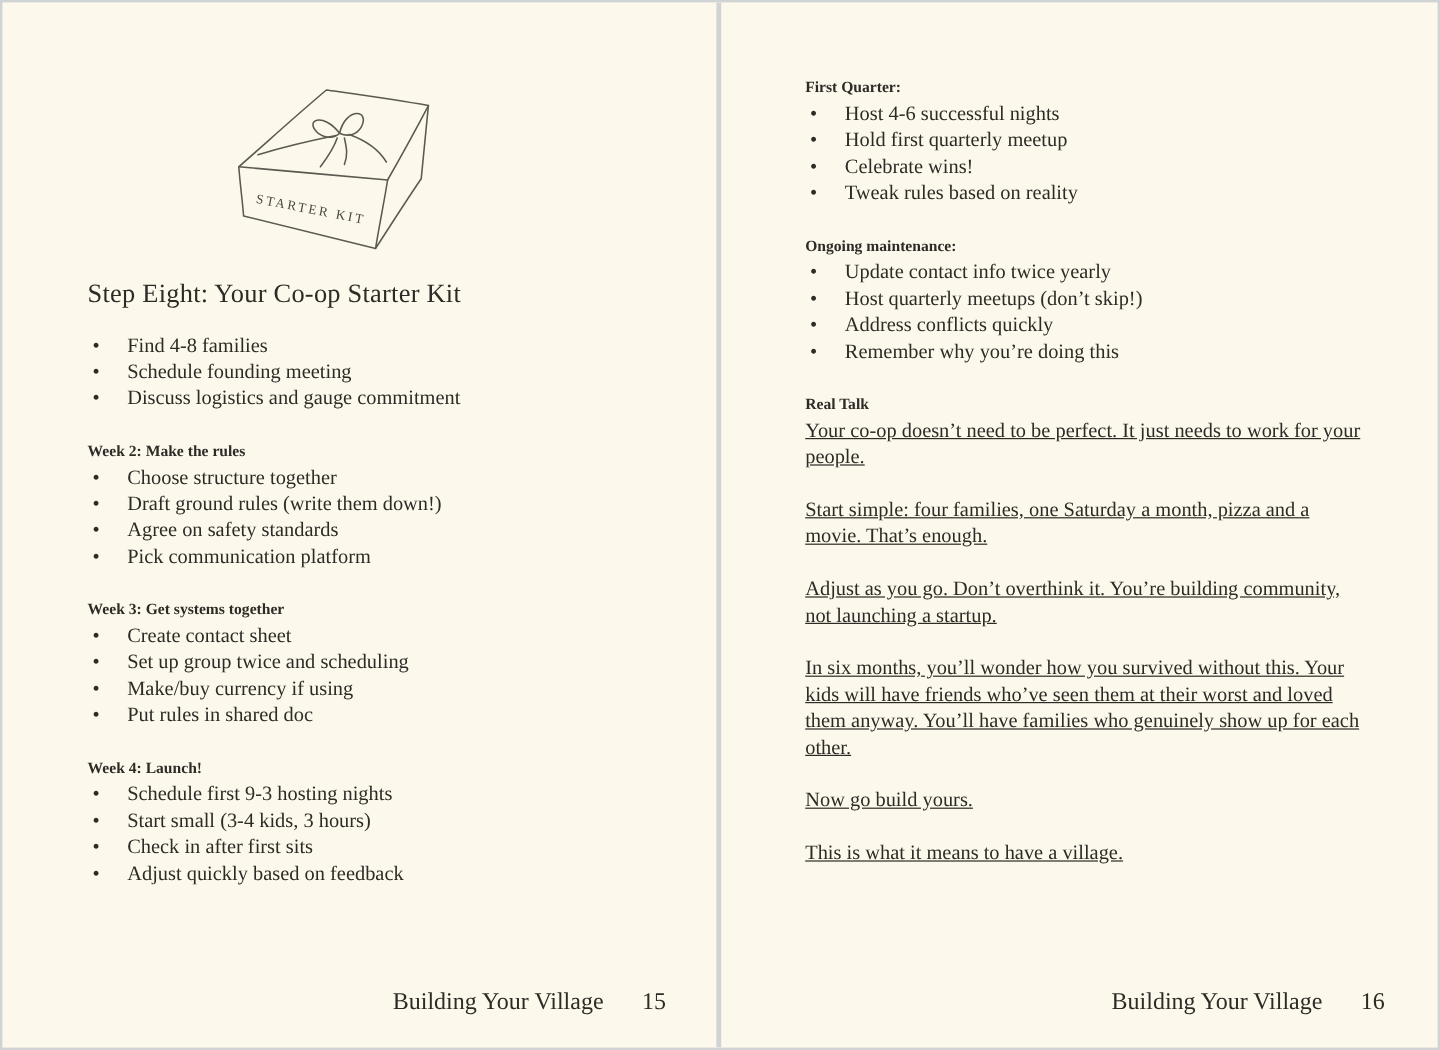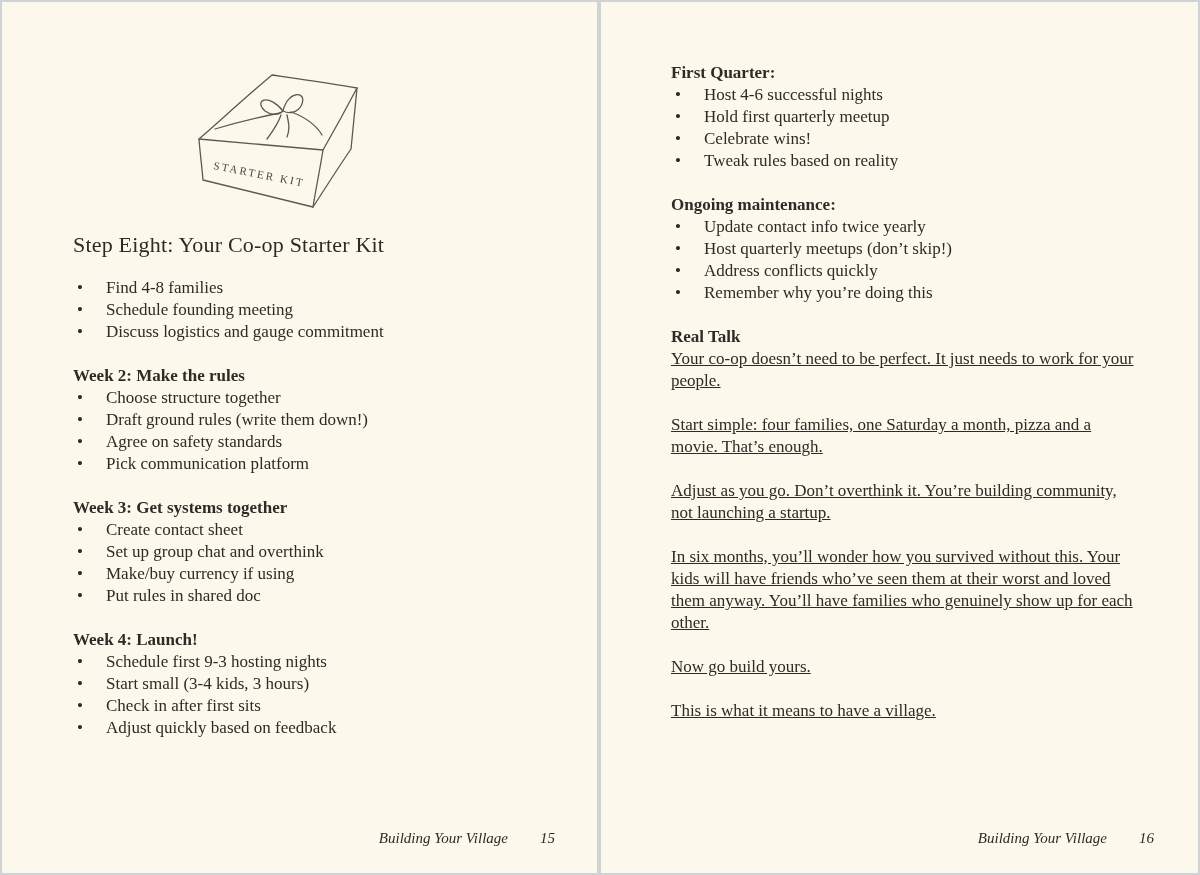--- a/index.html
+++ b/index.html
@@ -18,30 +18,30 @@
   .gutter{width:4px;background:#cfd3d4;height:100%;}
   .page-inner{box-sizing:border-box;height:100%;}
   .page.left .page-inner{padding:66px 56px 0 71px;}
   .page.right .page-inner{padding:60px 60px 0 70px;}
   .illustration{margin-left:112px;line-height:0;}
   .chapter-heading{
     font-size:22px;font-weight:normal;letter-spacing:.2px;
     margin:13px 0 18px 0;line-height:28px;
   }
   .section{margin:0 0 22px 0;}
-  .sec-header{font-weight:bold;font-size:17px;line-height:22px;}
+  .sec-header{font-weight:bold;font-size:13px;line-height:22px;}
   ul.bullets{list-style:none;margin:0;padding:0;}
   ul.bullets li{display:flex;font-size:17px;line-height:22px;}
   .dot{width:33px;flex:0 0 33px;padding-left:4px;box-sizing:border-box;}
   .itext{flex:1;}
   .para{font-size:17px;line-height:22px;max-width:466px;text-decoration:underline;}
   .page.right .section{max-width:466px;}
   .footer{
     position:absolute;bottom:26px;right:44px;
-    font-style:italic;font-size:15px;white-space:nowrap;text-align:right;
+    font-size:20px;white-space:nowrap;text-align:right;
   }
   .page.left .footer{right:42px;}
   .page-number{margin-left:32px;}
   .sketch{stroke:#5b5950;stroke-width:1.3;fill:none;
     stroke-linecap:round;stroke-linejoin:round;}
   .box-label{
     font-family:"Liberation Serif", serif;
     font-size:11px;letter-spacing:2.2px;fill:#4a483f;
     stroke:none;
   }
@@ -118,21 +118,21 @@
           </div>
           <div class="section">
             <div class="sec-header">Week 3: Get systems together</div>
             <ul class="bullets">
               <li>
                 <span class="dot">•</span>
                 <span class="itext">Create contact sheet</span>
               </li>
               <li>
                 <span class="dot">•</span>
-                <span class="itext">Set up group chat and overthink</span>
+                <span class="itext">Set up group twice and scheduling</span>
               </li>
               <li>
                 <span class="dot">•</span>
                 <span class="itext">Make/buy currency if using</span>
               </li>
               <li>
                 <span class="dot">•</span>
                 <span class="itext">Put rules in shared doc</span>
               </li>
             </ul>

